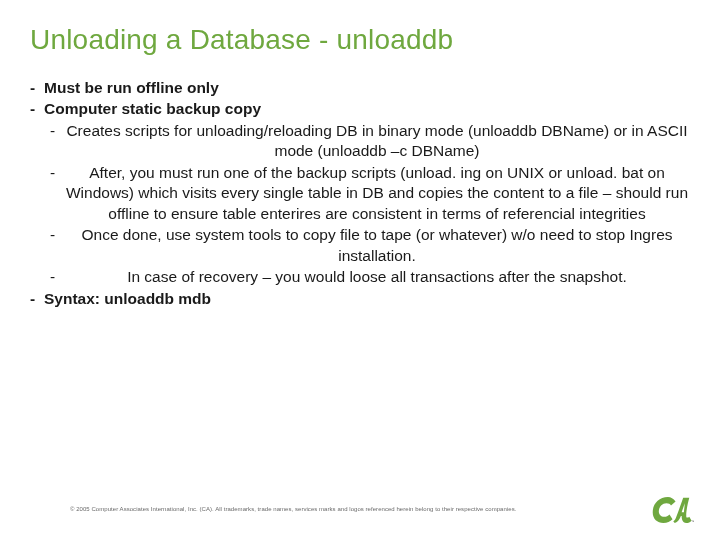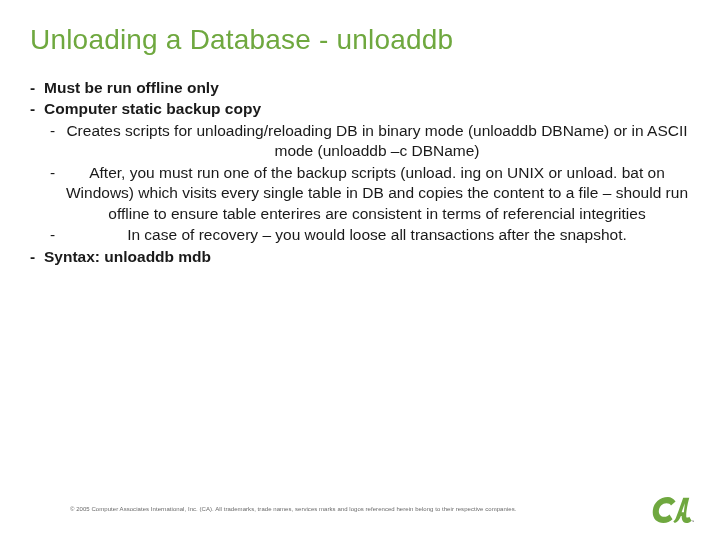--- a/index.html
+++ b/index.html
@@ -19,20 +19,21 @@
 <body>
 
 <div class="slide">
   <h1 class="title">Unloading a Database - unloaddb</h1>
 
   <div class="content">
     <div class="lvl1">Must be run offline only</div>
     <div class="lvl1">Computer static backup copy</div>
     <div class="lvl2">Creates scripts for unloading/reloading DB in binary mode (unloaddb DBName) or in ASCII mode (unloaddb –c DBName)</div>
     <div class="lvl2">After, you must run one of the backup scripts (unload. ing on UNIX or unload. bat on Windows) which visits every single table in DB and copies the content to a file – should run offline to ensure table enterires are consistent in terms of referencial integrities</div>
+    <div class="lvl2">Once done, use system tools to copy file to tape (or whatever) w/o need to stop Ingres installation.</div>
     <div class="lvl2">In case of recovery – you would loose all transactions after the snapshot.</div>
     <div class="lvl1">Syntax: unloaddb mdb</div>
   </div>
 
   <div class="footer">© 2005 Computer Associates International, Inc. (CA). All trademarks, trade names, services marks and logos referenced herein belong to their respective companies.</div>
 
   <div class="logo">
     <svg viewBox="0 0 60 42">
       <path d="M26 4 C14 4 6 13 6 24 C6 33 12 38 20 38 C25 38 29 36 32 33 L28 27 C26 29 24 30 21 30 C17 30 14 27 14 23 C14 17 18 12 24 12 C27 12 29 13 30 15 L36 10 C33 6 30 4 26 4 Z" fill="#6fa83f"></path>
       <path d="M54 5 L46 5 C44 11 40 22 37 30 C36 33 35 35 33 36 L35 38 C39 37 41 34 43 29 L44 29 C44 33 45 38 50 38 C53 38 55 37 57 35 L54 30 C53 31 52 31 51 31 C50 31 50 30 50 27 C50 22 52 12 54 5 Z M47 24 L44 24 C45 21 47 15 48 12 C48 16 47 21 47 24 Z" fill="#6fa83f"></path>

